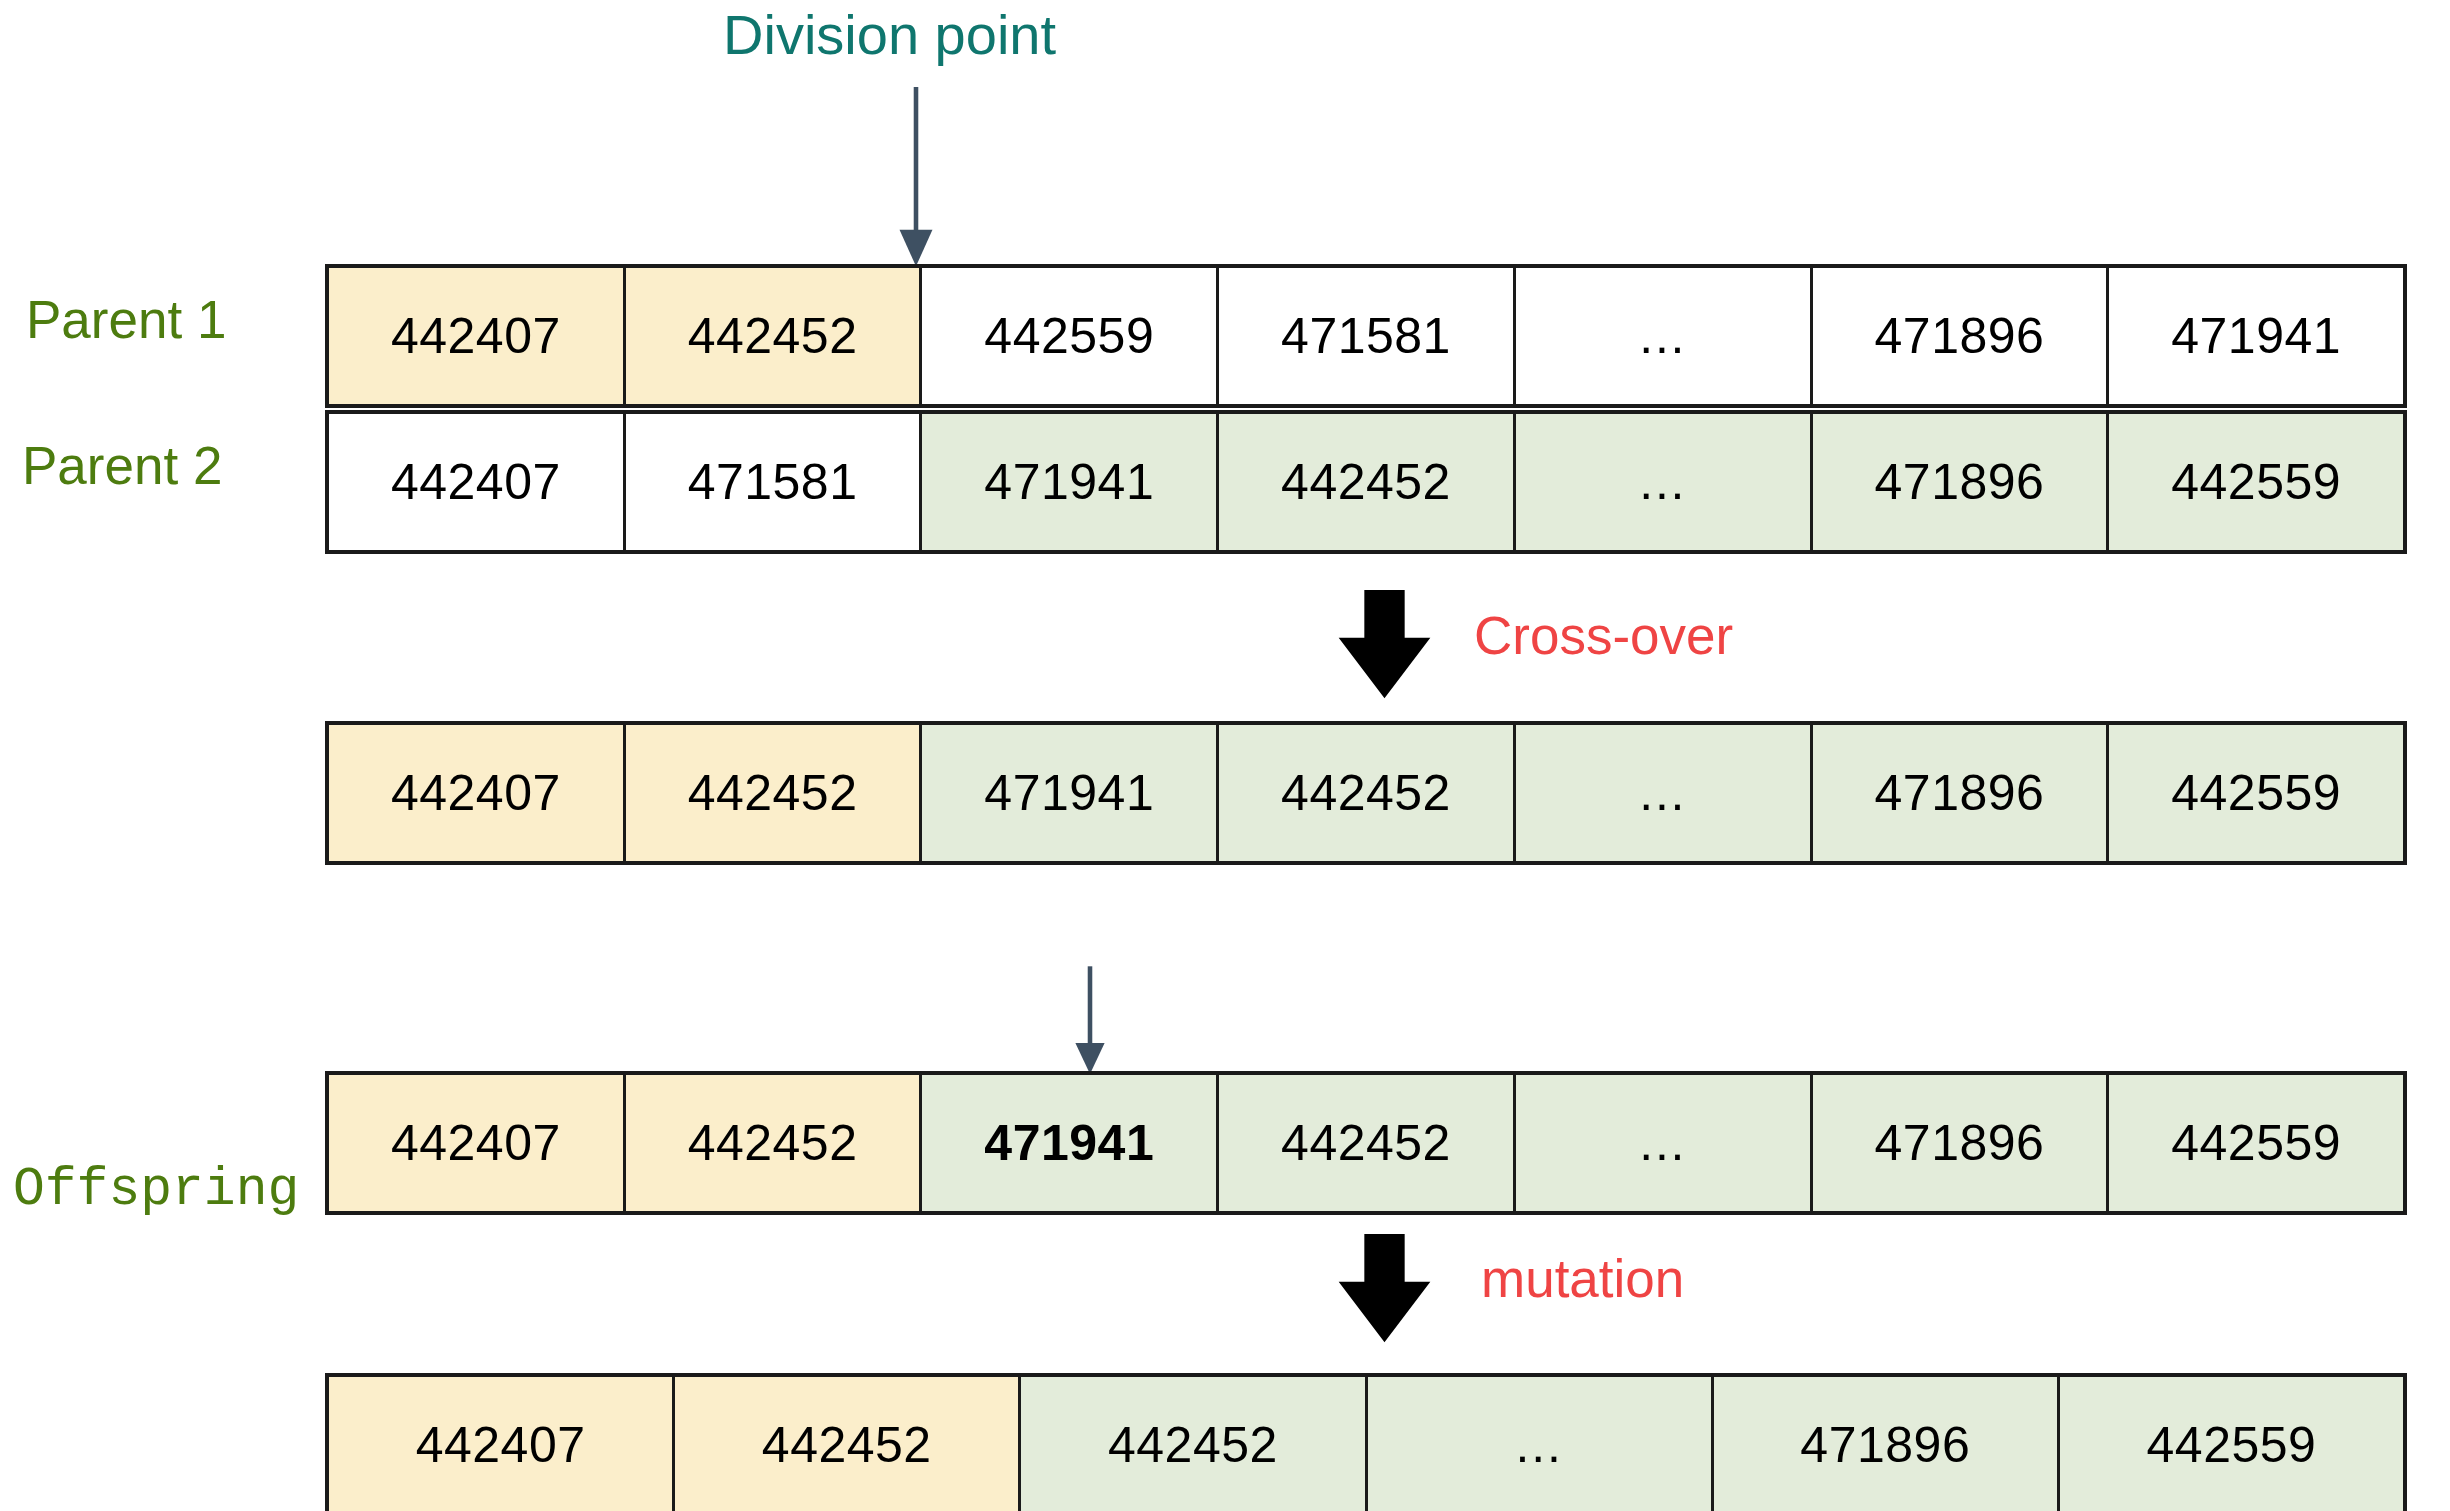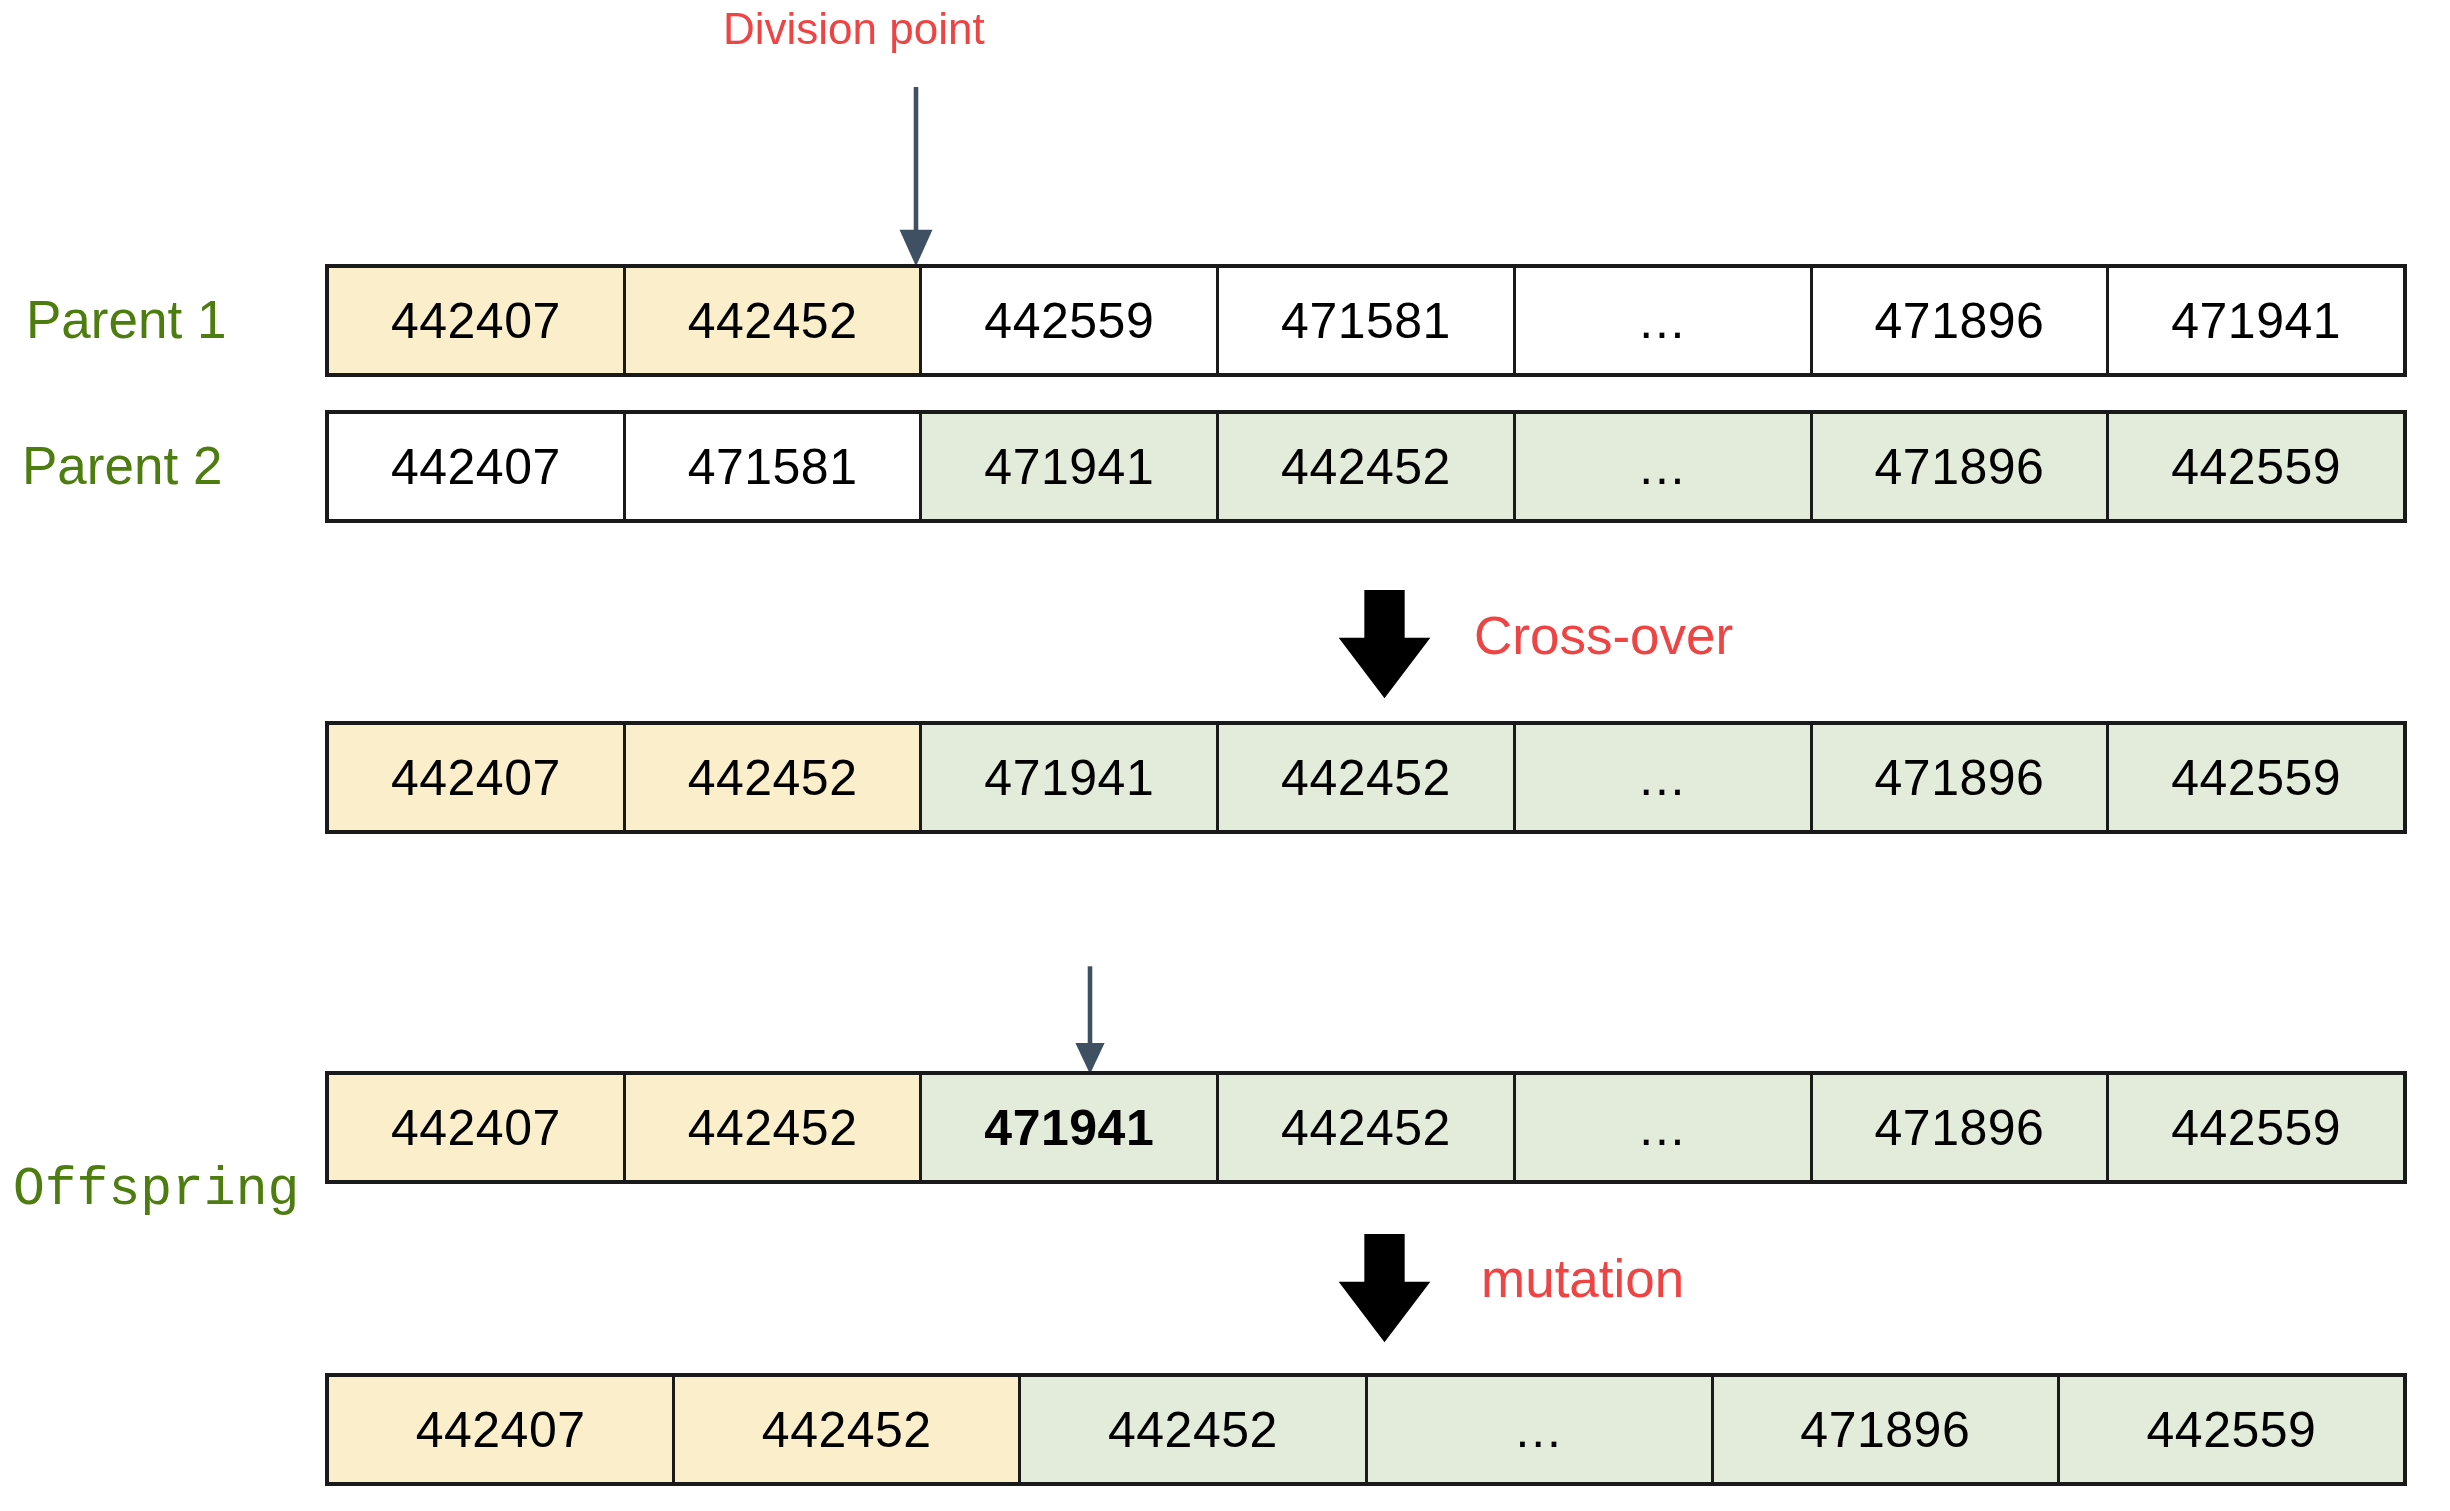--- a/index.html
+++ b/index.html
@@ -18,21 +18,21 @@
     width: 2450px;
     height: 1511px;
     background: #ffffff;
     overflow: hidden;
   }
 
   
   .chrom-row {
     position: absolute;
     display: flex;
-    height: 113px;
+    height: 144px;
     box-sizing: border-box;
     border: 4.6px solid #1a1a1a;
     background: #86efac;
   }
   .cell {
     flex: 1 1 0;
     box-sizing: border-box;
     border-right: 3.7px solid #1a1a1a;
     display: flex;
     align-items: center;
@@ -60,23 +60,23 @@
     font-size: 53px;
     line-height: 1;
     color: #4d7c0f;
     white-space: nowrap;
     text-align: left;
   }
 
   
   .caption {
     position: absolute;
-    font-size: 44px;
+    font-size: 56px;
     line-height: 1;
-    color: #ef4444;
+    color: #0f766e;
     white-space: nowrap;
   }
 
   
   .thin-arrow {
     position: absolute;
   }
 
   
   .proc-arrow {

